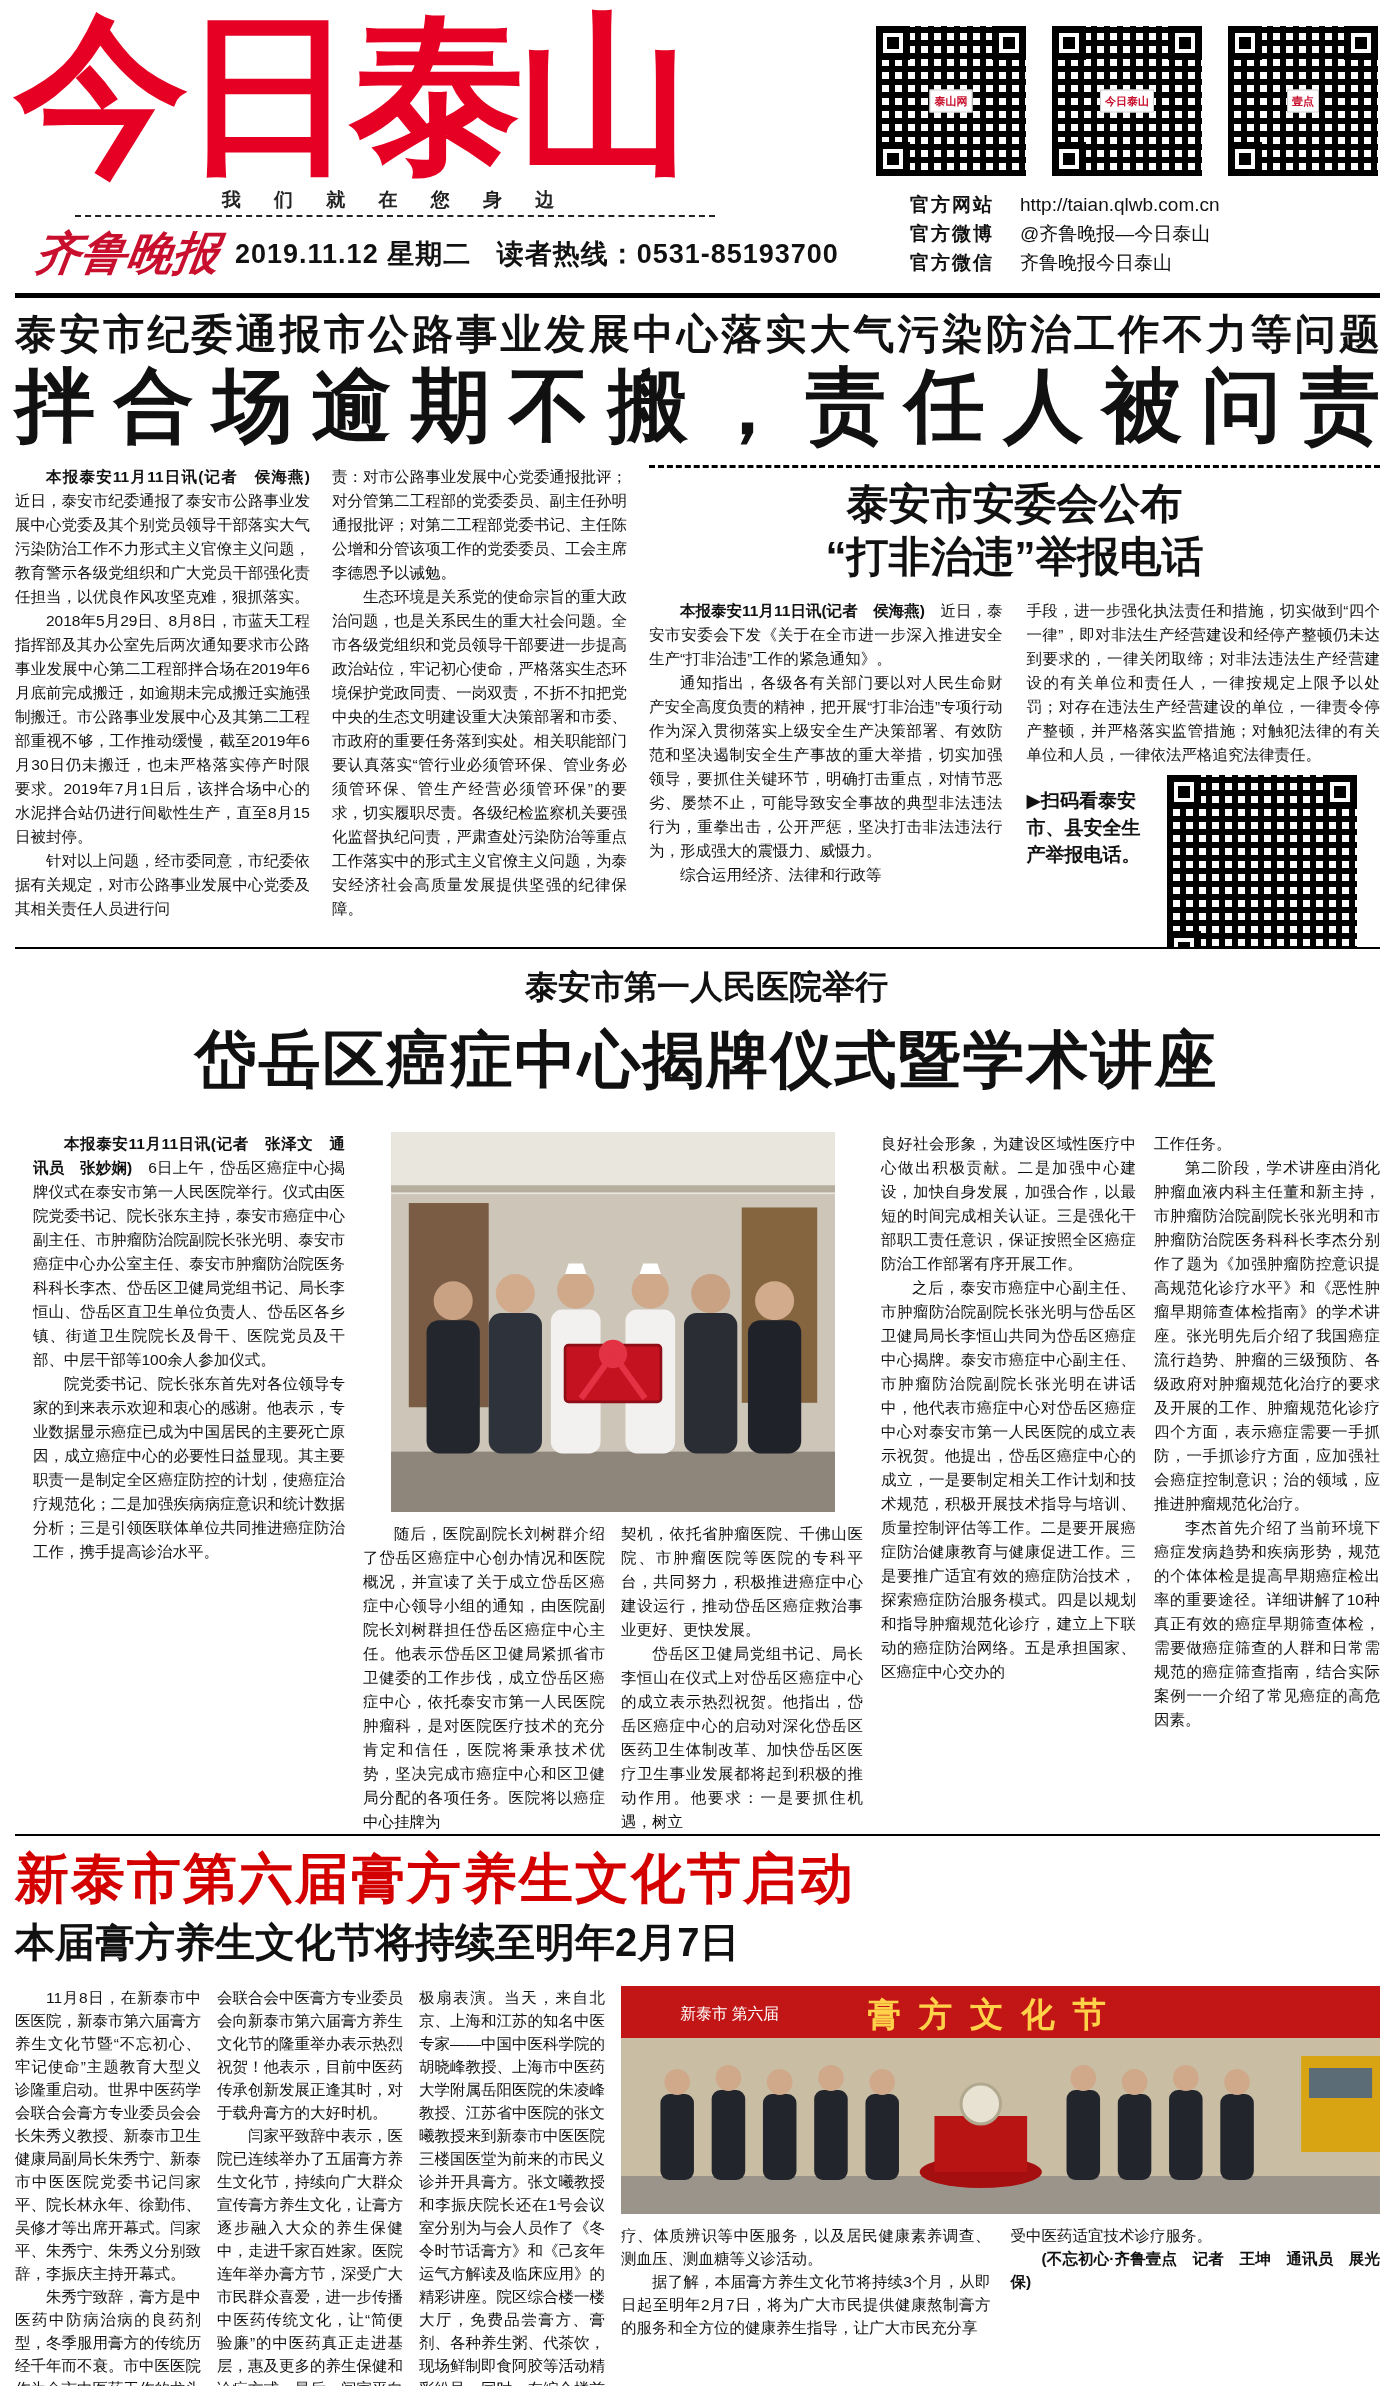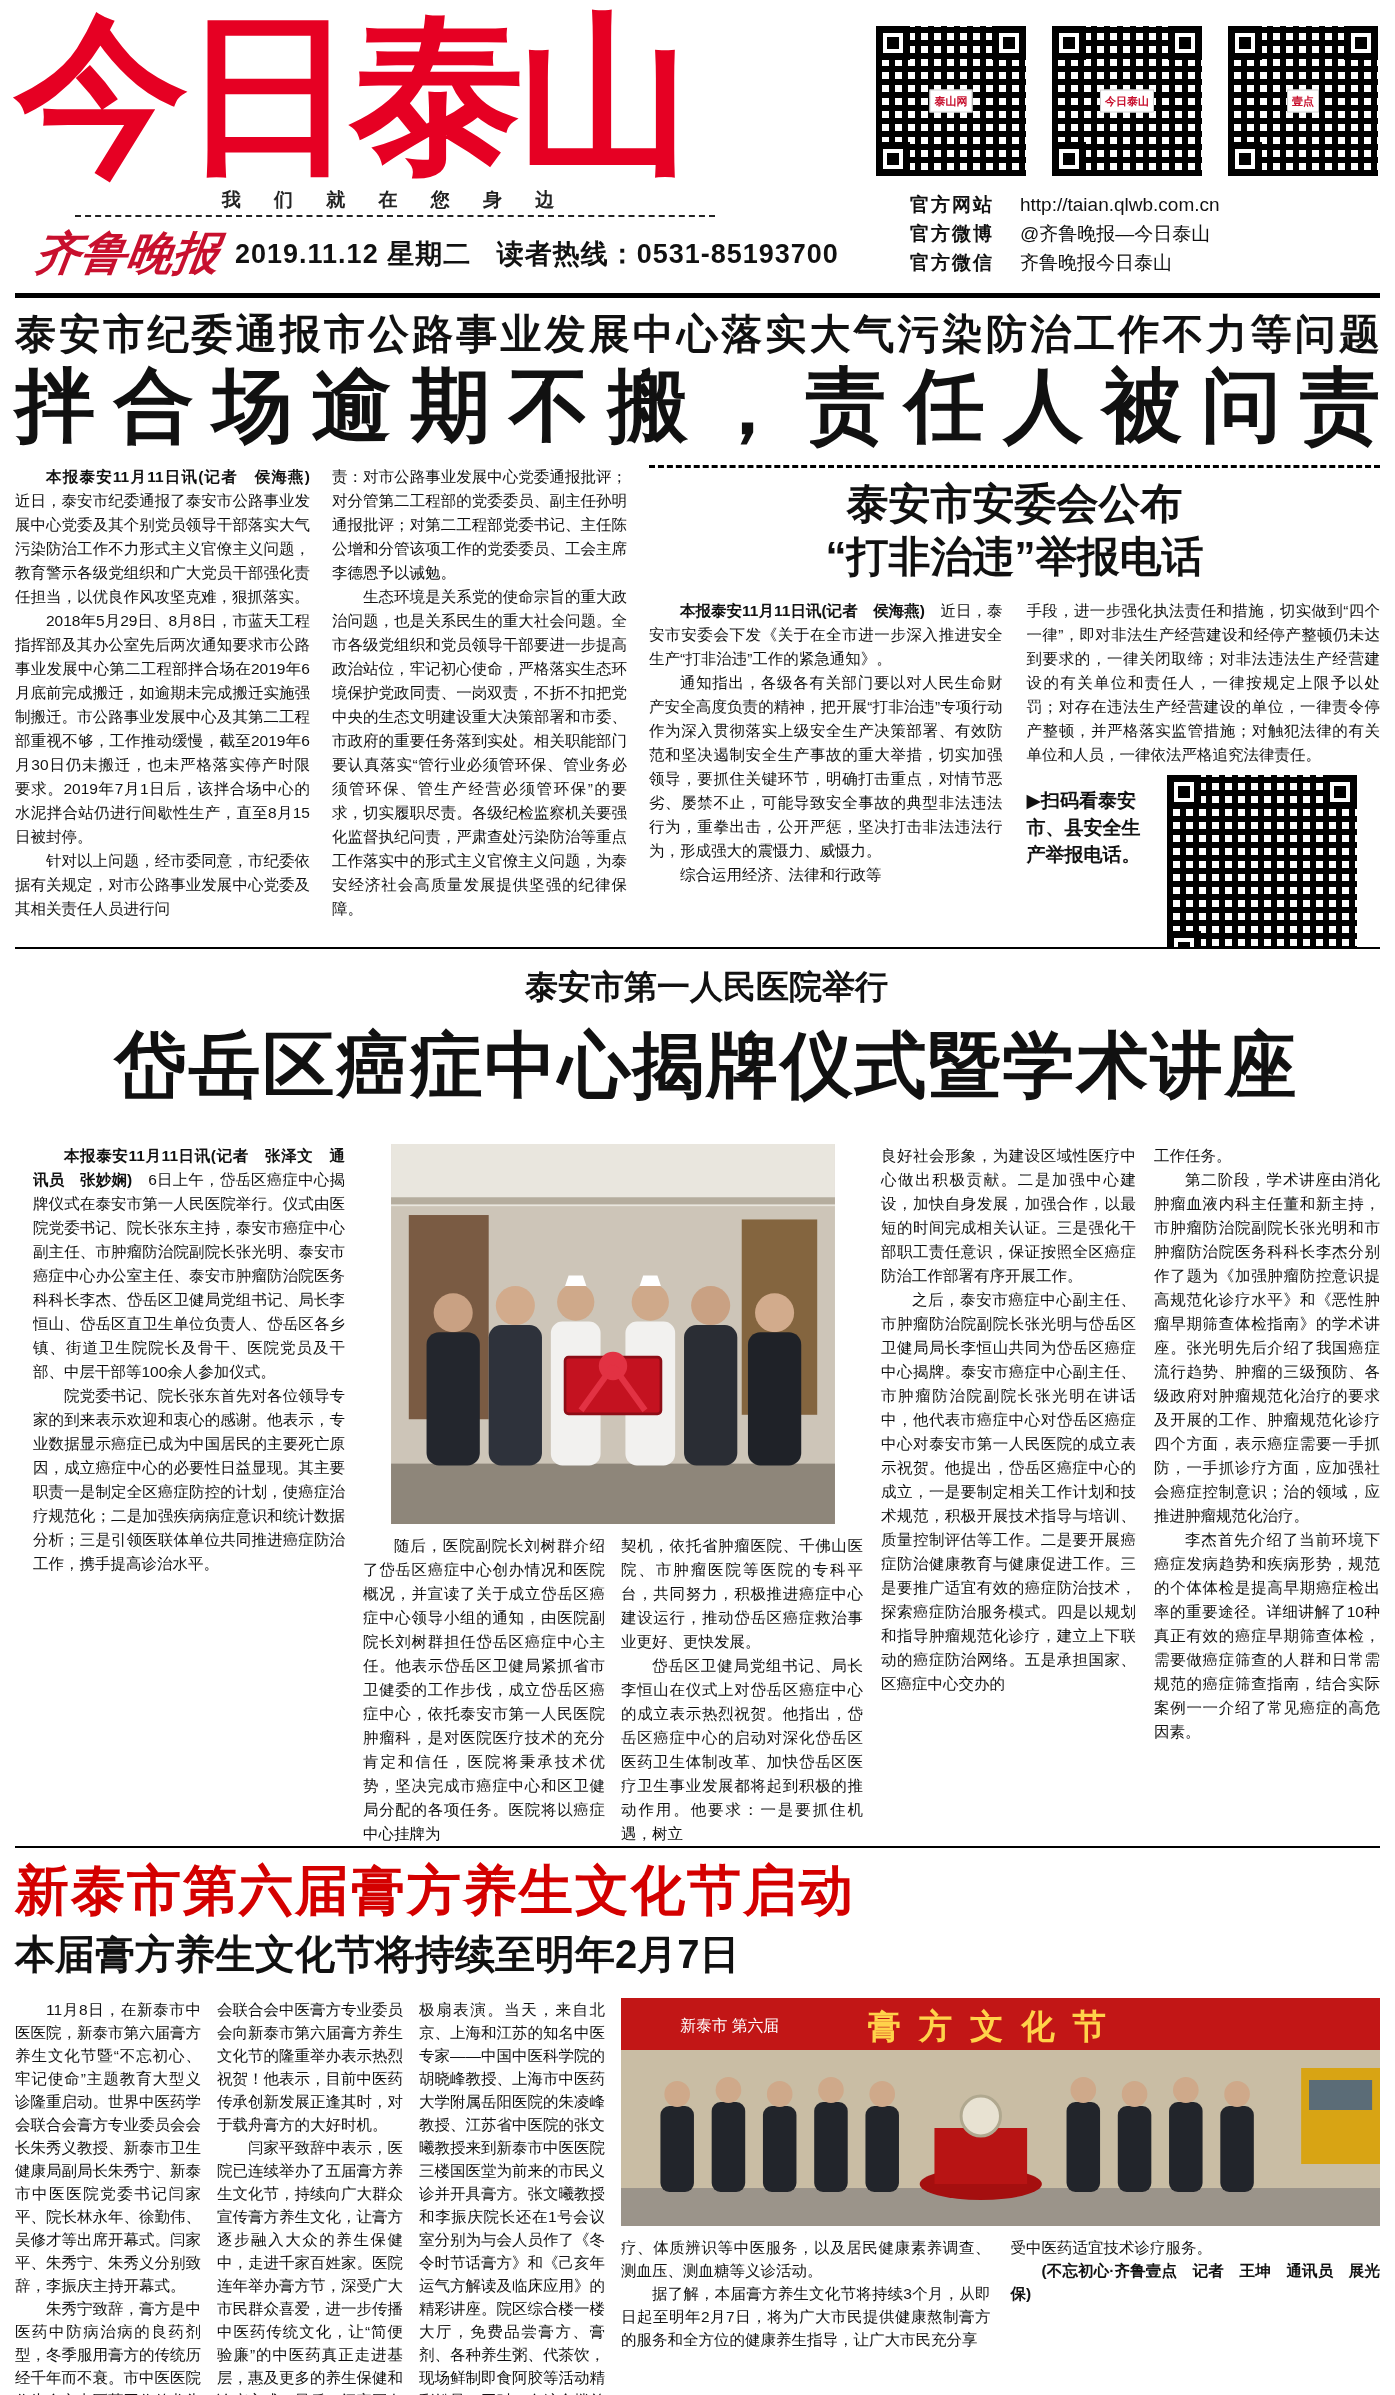--- a/index.html
+++ b/index.html
@@ -45,21 +45,21 @@
   .notice{flex:1;border-top:3px dashed #000;padding-top:10px;}
   .notice-title{font-size:42px;font-weight:800;line-height:1.25;text-align:center;}
   .notice-cols{display:flex;gap:24px;margin-top:16px;}
   .notice-col{flex:1;}
   .qr-wrap{display:flex;margin-top:6px;align-items:flex-start;}
   .qr-caption{width:130px;font-size:19px;font-weight:700;line-height:27px;padding-top:14px;}
   .qr-big{width:190px;height:190px;margin-left:8px;}
   
   .a2{padding:16px 15px 0 33px;}
   .a2-kicker{text-align:center;font-size:33px;font-weight:700;}
-  .a2-headline{text-align:center;font-size:72px;font-weight:900;letter-spacing:2px;margin-top:8px;}
+  .a2-headline{text-align:center;font-size:62px;font-weight:900;letter-spacing:2px;margin-top:8px;}
   .a2-body{display:flex;gap:18px;margin-top:30px;height:702px;overflow:hidden;}
   .a2-col1{width:312px;}
   .a2-center{width:500px;display:flex;flex-direction:column;}
   .photo2{width:500px;height:428px;display:block;}
   .a2-below{display:flex;gap:16px;margin-top:10px;}
   .a2-below .newscol{flex:1;}
   .a2-col3{width:255px;}
   .a2-col4{flex:1;}
   
   .a3{padding:14px 15px 0 15px;}

